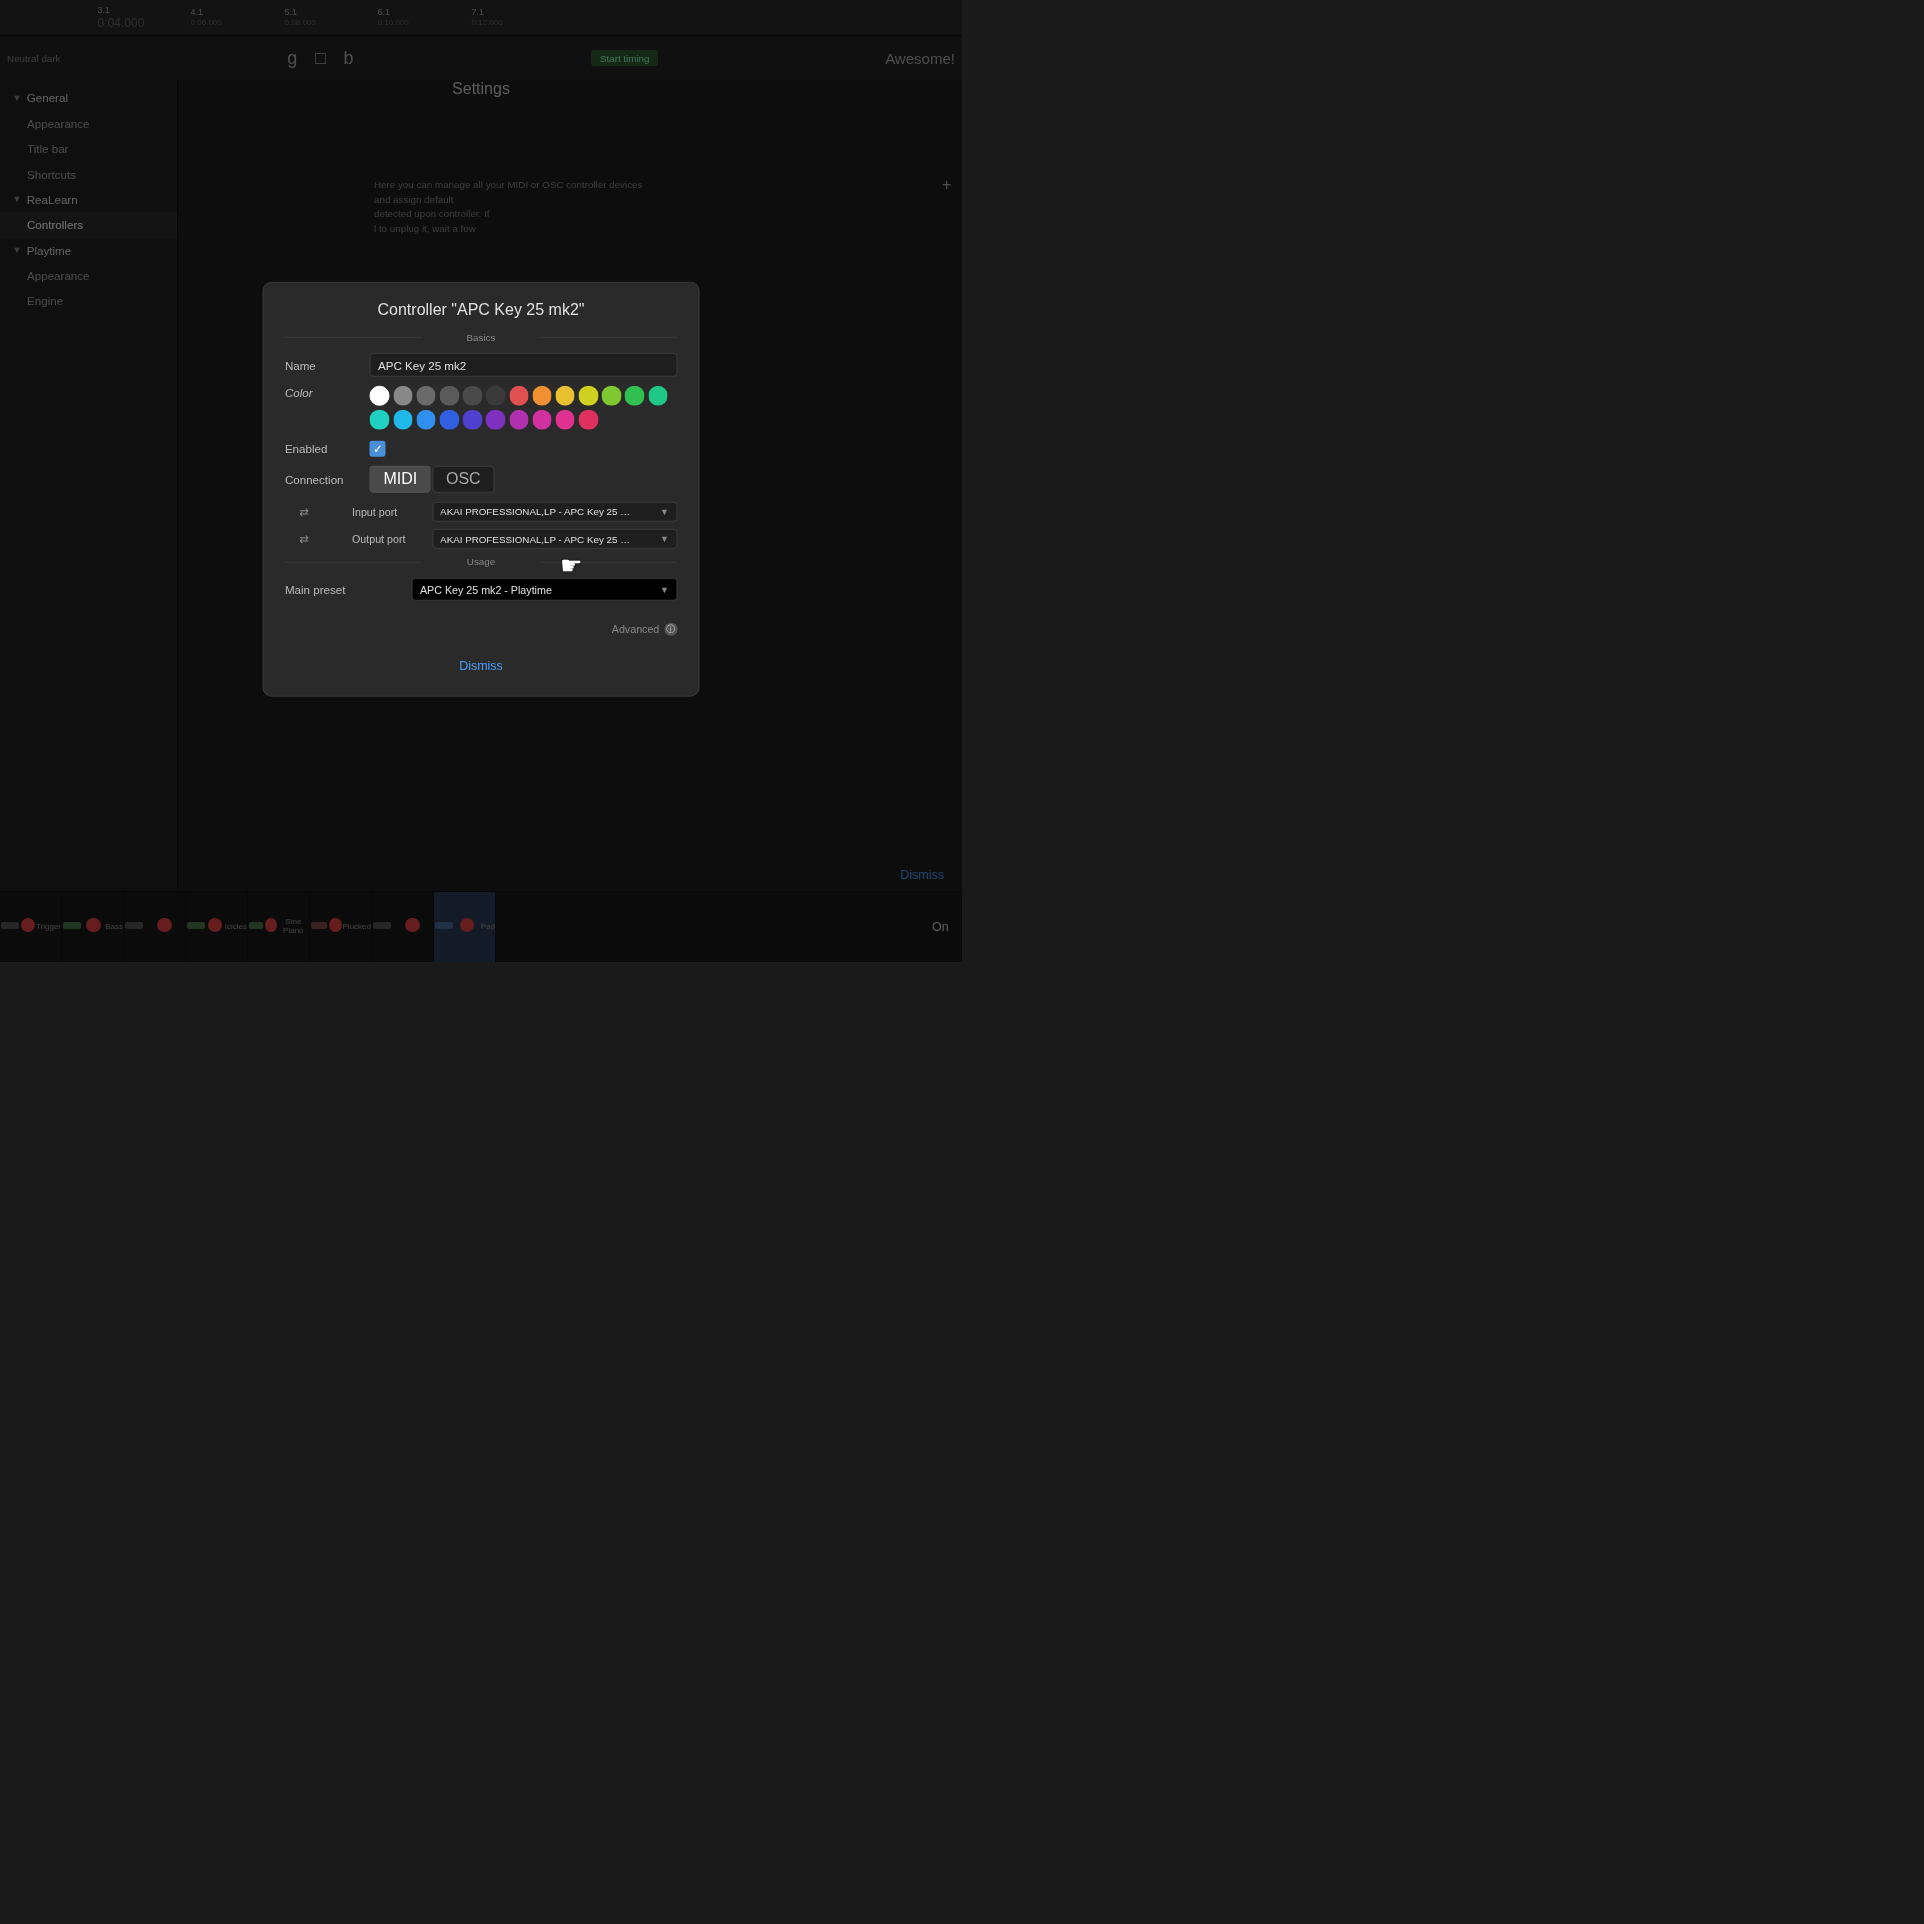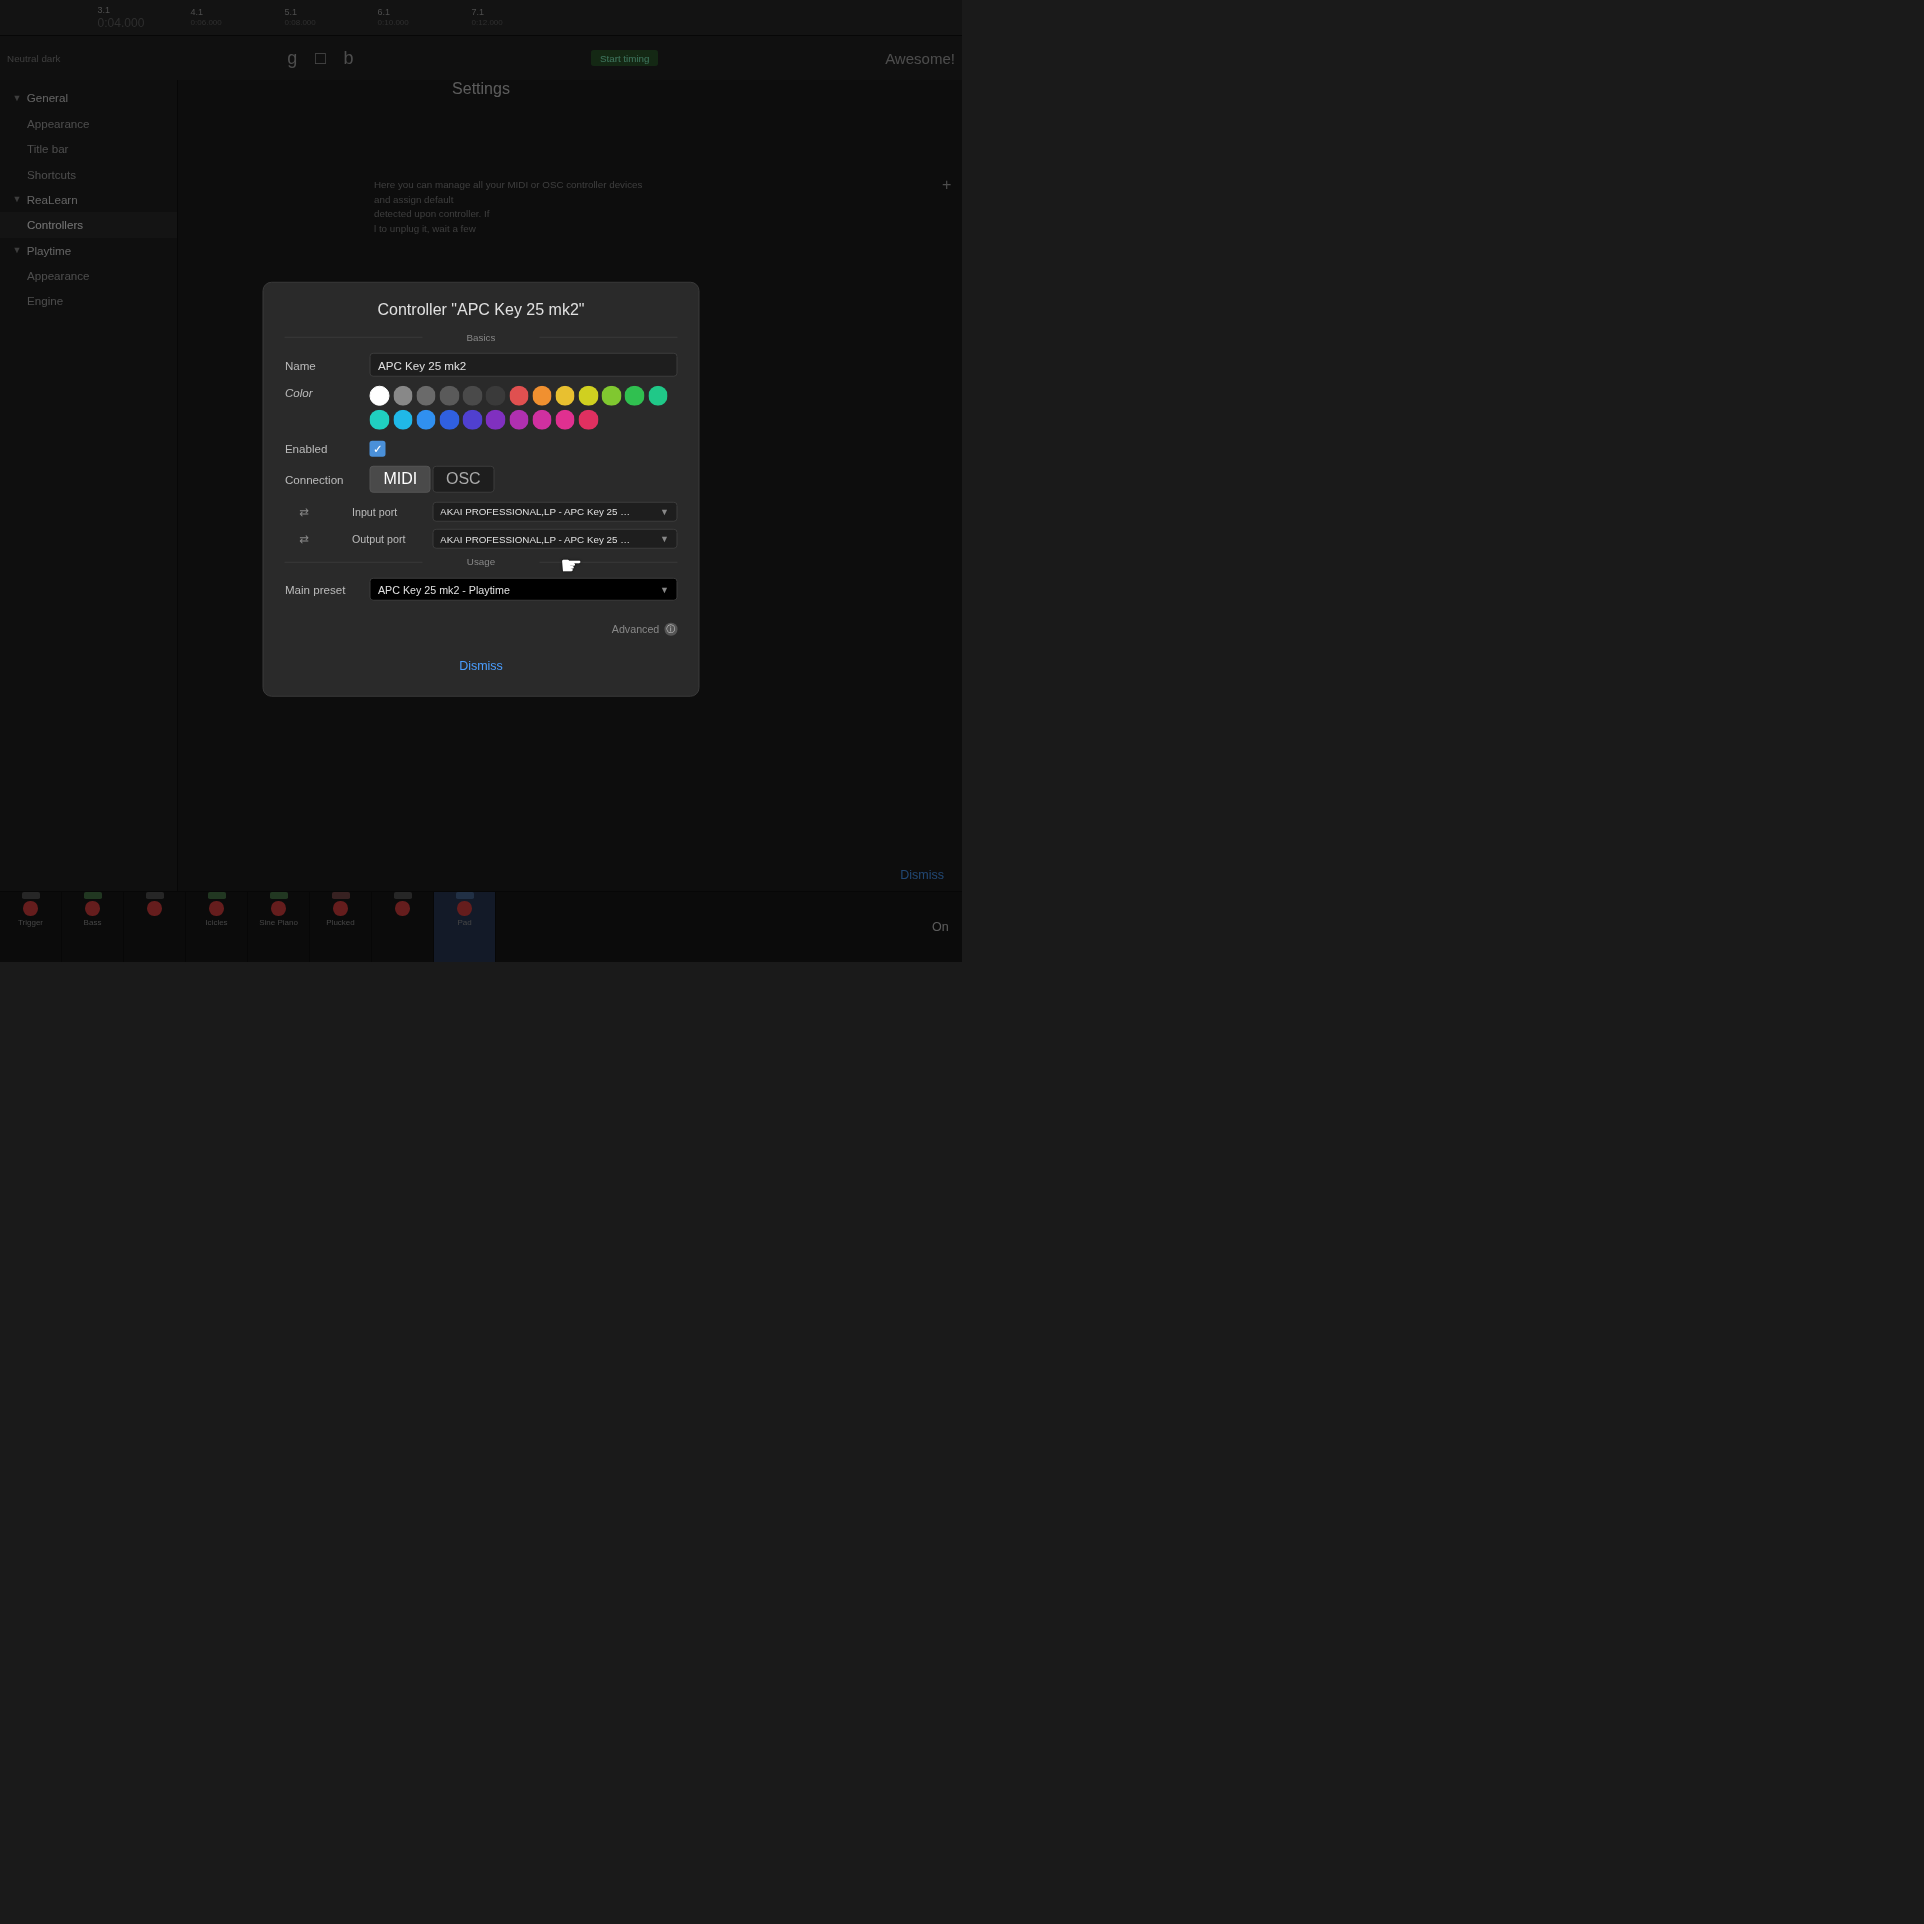--- a/index.html
+++ b/index.html
@@ -318,20 +318,21 @@
 
     
     .usage-section {
       margin-top: 7.1px;
     }
 
     .usage-row {
       display: flex;
       align-items: center;
       margin-bottom: 22px;
+      gap: 42px;
     }
 
     .usage-label {
       color: #bbb;
       font-size: 11.6px;
       width: 85px;
       flex-shrink: 0;
     }
 
     .usage-dropdown {
@@ -405,23 +406,23 @@
       display: flex;
       align-items: center;
       overflow: hidden;
     }
 
     .mixer-channel {
       width: 62px;
       height: 71px;
       border-right: 0.9px solid #111;
       display: flex;
-      flex-direction: column;
-      align-items: center;
-      justify-content: flex-start;
+      flex-direction: row;
+      align-items: center;
+      justify-content: space-between;
       padding-bottom: 3.6px;
       position: relative;
     }
 
     .mixer-channel-label {
       color: #999;
       font-size: 8px;
       text-align: center;
       margin-top: 1.8px;
     }

